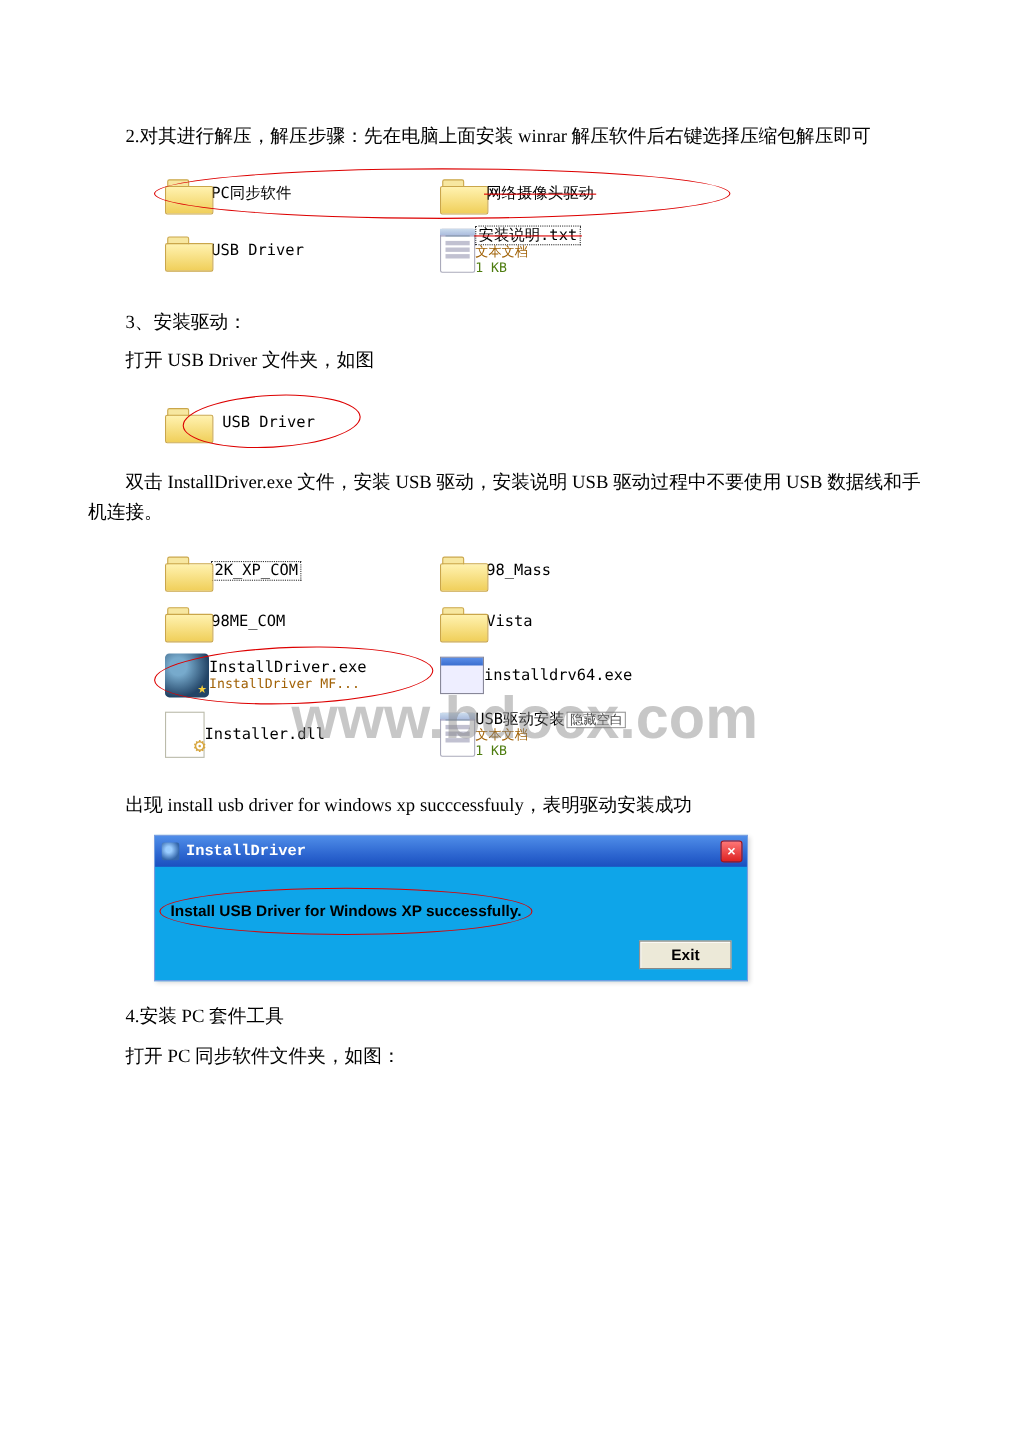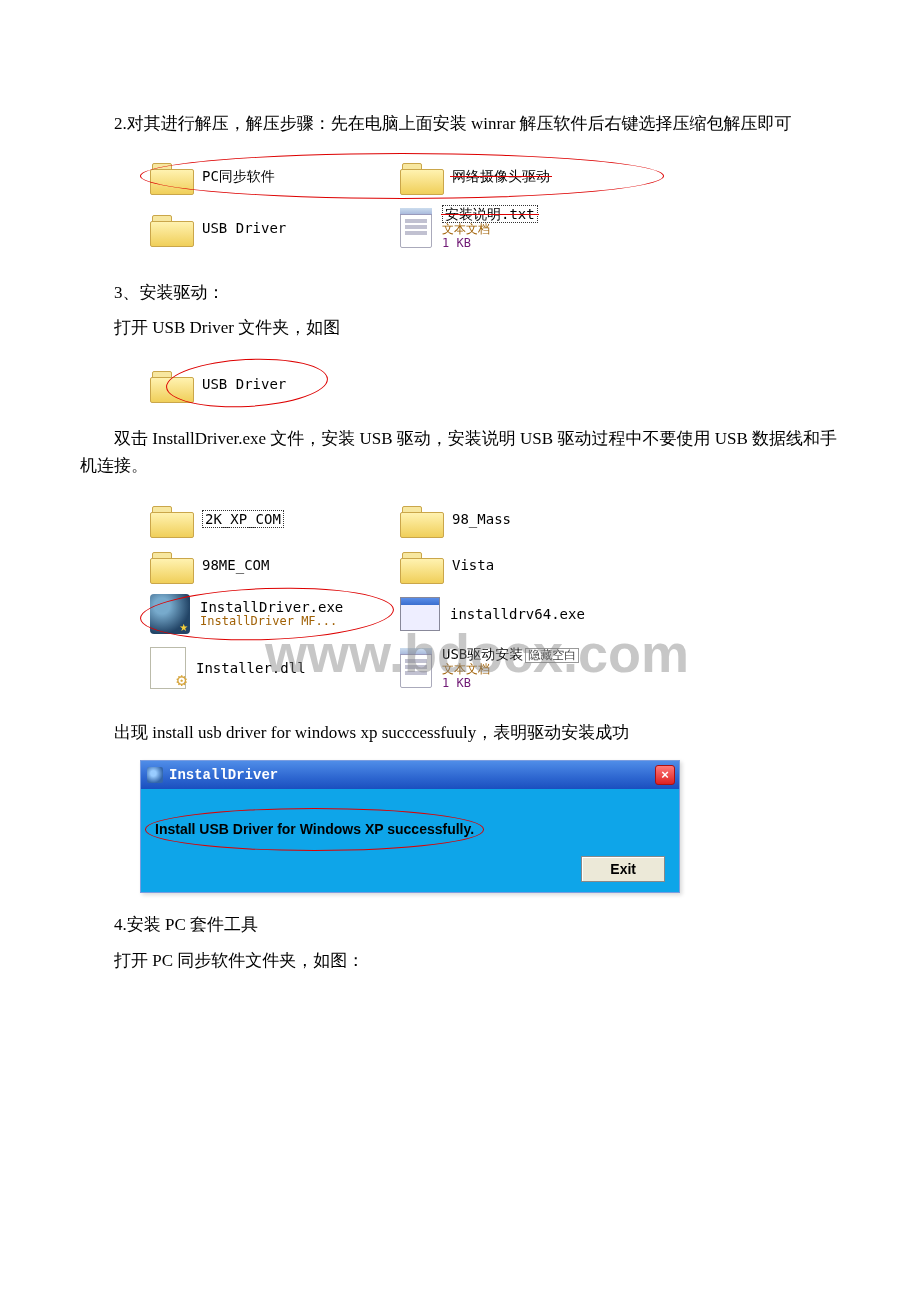--- a/index.html
+++ b/index.html
@@ -34,30 +34,30 @@
     margin: 12px 0 18px 60px;
     background: #fff;
     border: none;
     width: 520px;
     padding: 10px;
   }
   .iconpanel.wide { width: 530px; }
   .iconpanel .row { display: flex; gap: 20px; margin-bottom: 12px; }
   .iconpanel .row:last-child { margin-bottom: 0; }
   .item {
-    display: flex; align-items: center; gap: 10px;
+    display: flex; align-items: center; 
     width: 230px;
     font-family: "SimSun","宋体", monospace;
     font-size: 14px;
     color: #000;
     line-height: 1.15;
   }
   .item .labels { display:flex; flex-direction:column; }
   .item .sub { color:#a16207; font-size:12px; }
-  .item .sub2 { color:#701a75; font-size:12px; }
+  .item .sub2 { color:#4d7c0f; font-size:12px; }
 
   
   .folder { width: 42px; height: 34px; position: relative; flex:0 0 42px; }
   .folder::before {
     content:""; position:absolute; left:2px; top:4px; width:18px; height:8px;
     background:#f7e7a0; border:1px solid #caa64a; border-radius:2px 2px 0 0;
   }
   .folder::after {
     content:""; position:absolute; left:0; top:10px; width:42px; height:24px;
     background: linear-gradient(#fff2b0,#f0cf5a);

